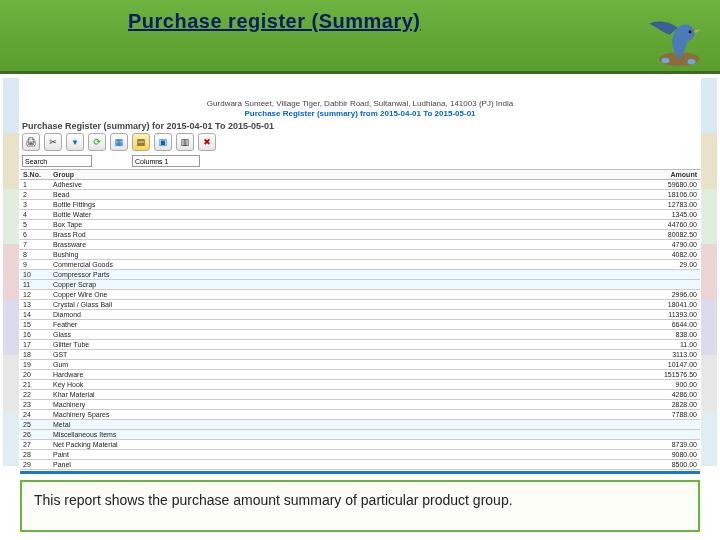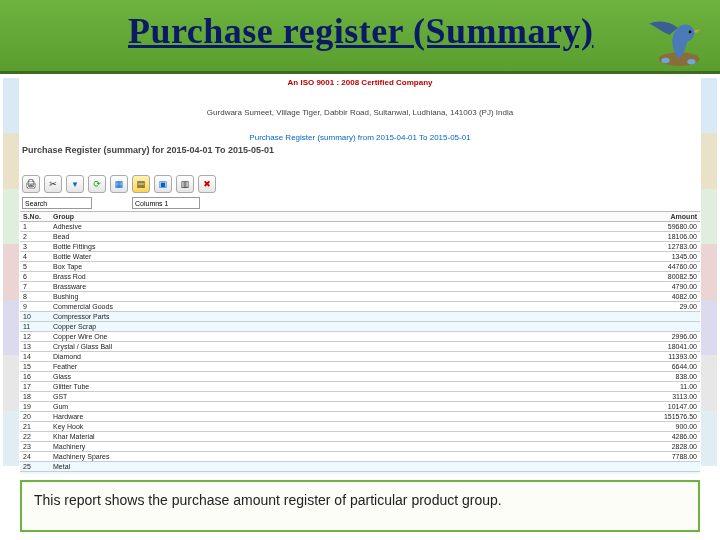--- a/index.html
+++ b/index.html
@@ -1,24 +1,24 @@
 <!DOCTYPE html>
 <html><head>
 <meta charset="utf-8">
 <style>
   * { margin:0; padding:0; box-sizing:border-box; }
   body { font-family: Arial, sans-serif; width:720px; height:540px; overflow:hidden; background:#fff; }
   .slide-header { position:relative; height:74px; background:linear-gradient(to bottom,#6db33f 0%,#5a9e2f 100%); border-bottom:3px solid #3d6b1f; }
-  .slide-title { position:absolute; left:128px; top:10px; font-family:Liberation Serif, serif; font-size:36px; font-weight:900; color:#0a1a66; text-decoration:underline; letter-spacing:0.5px; }
+  .slide-title { position:absolute; left:128px; top:10px; font-family:Liberation Sans, sans-serif; font-size:20px; font-weight:900; color:#0a1a66; text-decoration:underline; letter-spacing:0.5px; }
   .bird { position:absolute; right:14px; top:2px; width:70px; height:68px; }
   .report-area { position:absolute; left:20px; right:20px; top:78px; bottom:66px; overflow:hidden; font-size:7px; color:#222; }
   .cert-line { text-align:center; font-size:8px; color:#b00; font-weight:bold; }
   .addr-line { text-align:center; font-size:8px; color:#444;margin-top:21px; }
-  .range-line { text-align:center; font-size:8px; color:#0066cc; font-weight:normal; margin-top:16px; }
-  .rep-title { font-size:9px; font-weight:bold; color:#444; margin:3px 0 20px 2px; }
+  .range-line { text-align:center; font-size:8px; color:#0066cc; font-weight:bold; margin-top:1px; }
+  .rep-title { font-size:9px; font-weight:bold; color:#444; margin:3px 0 2px 2px; }
   .toolbar { display:flex; gap:4px; align-items:center; margin:2px 0 4px 2px; }
   .tbtn { width:18px; height:18px; border:1px solid #aaa; border-radius:3px; background:linear-gradient(#fff,#e5e5e5); display:flex; align-items:center; justify-content:center; font-size:9px; cursor:pointer; }
   .tred { color:#c00; }
   .tgreen { color:#0a0; }
   .tblue { color:#06c; }
   .tyel { background:linear-gradient(#fff3b0,#ffd54d); }
   .filter-row { display:flex; gap:40px; margin:4px 0 2px 2px; }
   .filter-row input { font-size:7px; border:1px solid #999; height:12px; padding:0 2px; }
   table { width:100%; border-collapse:collapse; font-size:7px; }
   th { text-align:left; font-weight:bold; border-top:1px solid #bbb; border-bottom:1px solid #bbb; padding:1px 3px; background:#fafafa; color:#333; }
@@ -65,21 +65,20 @@
     <path d="M62 84 C50 70 48 50 60 38 C68 30 80 32 84 42 C86 48 82 56 74 58 C72 66 68 78 62 84 Z" fill="#4a7ab8"></path>
     <path d="M60 38 C48 28 30 26 18 32 C28 36 36 44 48 48 Z" fill="#3a5f94"></path>
     <circle cx="78" cy="44" r="2" fill="#000"></circle>
     <path d="M84 42 L94 40 L86 46 Z" fill="#caa44d"></path>
     <ellipse cx="42" cy="86" rx="6" ry="4" fill="#6fa7d9"></ellipse>
     <ellipse cx="80" cy="88" rx="6" ry="4" fill="#6fa7d9"></ellipse>
   </svg>
 </div>
 
 <div class="report-area">
-  <div class="cert-line">An ISO 9001 : 2008 Certified Company</div>
   <div class="addr-line">Gurdwara Sumeet, Village Tiger, Dabbir Road, Sultanwal, Ludhiana, 141003 (PJ) India</div>
   <div class="range-line">Purchase Register (summary) from 2015-04-01 To 2015-05-01</div>
   <div class="rep-title">Purchase Register (summary) for 2015-04-01 To 2015-05-01</div>
 
   <div class="toolbar">
     <div class="tbtn">🖨</div>
     <div class="tbtn">✂</div>
     <div class="tbtn tblue">▾</div>
     <div class="tbtn tgreen">⟳</div>
     <div class="tbtn tblue">▦</div>
@@ -247,14 +246,14 @@
           <td class="col-sn">29</td>
           <td>Panel</td>
           <td class="num">8500.00</td>
         </tr>
       </tbody>
   </table>
   <div class="footer-hi">Report 1</div>
 </div>
 
 <div class="caption-box">
-  <p>This report shows the purchase amount register of particular product group.</p>
+  <p>This report shows the purchase amount summary of particular product group.</p>
 </div>
 
 </body></html>

